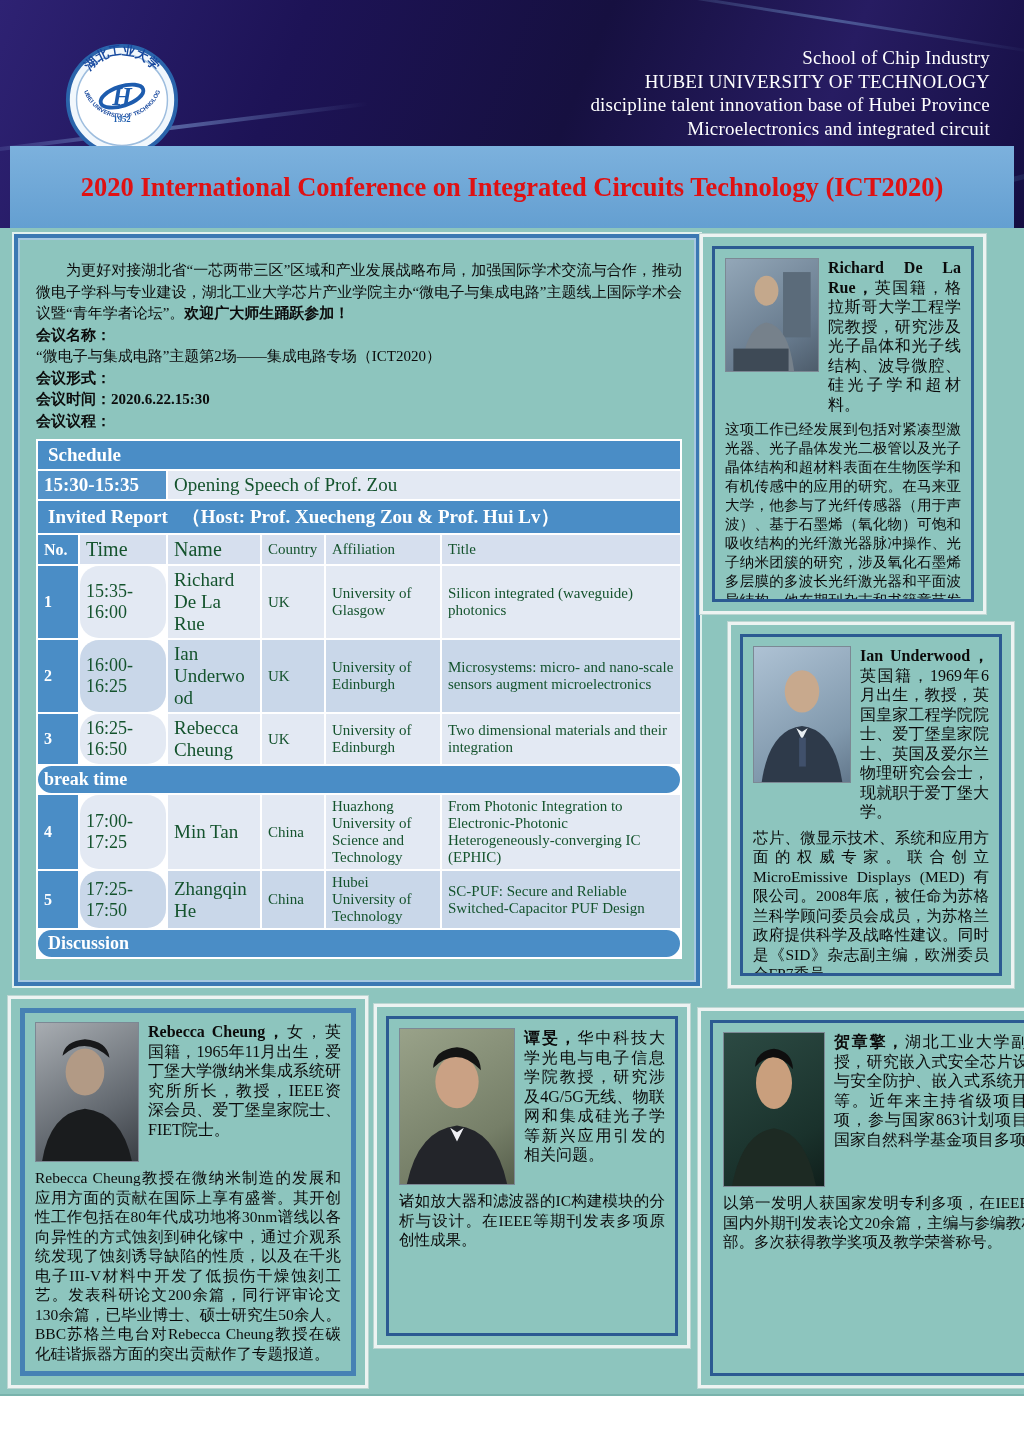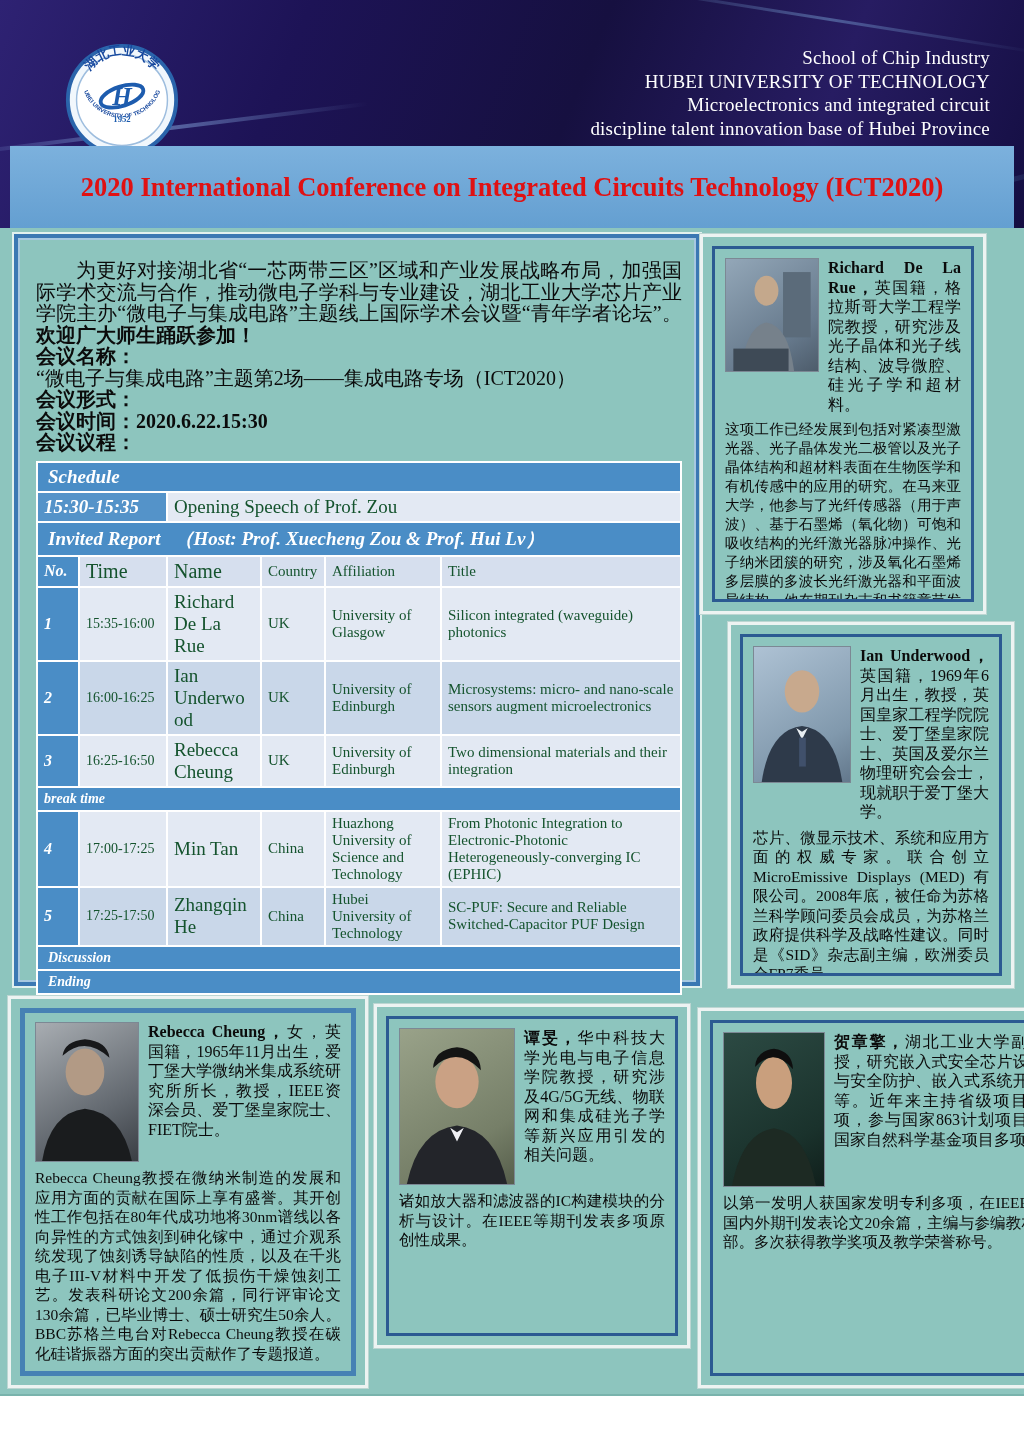--- a/index.html
+++ b/index.html
@@ -24,42 +24,42 @@
   .main-title{color:#e01113;font-weight:bold;font-size:26.5px;white-space:nowrap;}
 
   
   .teal{position:absolute;top:228px;left:0;width:1024px;height:1168px;background:#8dc5be;
     border-bottom:2px solid #79b3ac;box-sizing:border-box;}
 
   
   .main-panel{position:absolute;top:234px;left:14px;width:686px;height:752px;box-sizing:border-box;
     border:4px solid #3a78b3;box-shadow:inset 0 0 0 2px #a6c8e0,0 0 0 2px rgba(240,248,247,.85);
     padding:22px 14px 0 18px;}
-  .intro{font-size:20px;line-height:21.5px;color:#0b0b0b;text-align:justify;}
+  .intro{font-size:15px;line-height:21.5px;color:#0b0b0b;text-align:justify;}
   .intro p{margin:0;}
   .p-first{text-indent:2em;}
   .b{font-weight:bold;}
   .link{color:#1a56c8;}
 
   
   table.sched{width:100%;border-collapse:separate;border-spacing:2px;background:#ffffff;
     table-layout:fixed;margin-top:7px;}
   table.sched td{vertical-align:middle;padding:3px 6px;color:#14532d;box-sizing:border-box;word-wrap:break-word;}
   .c-blue{background:#4a8dc6;color:#ffffff !important;}
   .c-blue2{background:#5493c9;color:#ffffff !important;}
   .c-light{background:#e3e9f3;}
   .c-mid{background:#c9d7e9;}
   .c-head{background:#d6dfee;}
-  .bold{font-weight:bold;font-style:italic;}
+  .bold{font-weight:bold;}
   .center{text-align:left;}
   .left{text-align:left;}
   .pad{padding-left:10px !important;}
   .t20{font-size:20px;}
   .t19{font-size:19px;}
-  .t18{font-size:14px;}
+  .t18{font-size:18px;border-radius:19px;}
   .t15{font-size:15px;}
   .t16{font-size:16px;}
   .host{margin-left:14px;}
   tr.band td{font-size:19px;}
 
   
   .frame{position:absolute;box-sizing:border-box;border:3px solid #edf3f2;box-shadow:0 0 0 1px #bcd6d2;}
   .card{position:absolute;inset:9px;border:3px solid #2c5a92;padding:9px 10px;overflow:hidden;}
   .card.thick{border:5px solid #4681b4;}
   .bio-head{display:flex;gap:9px;}
@@ -107,22 +107,22 @@
         </text>
         <ellipse cx="60" cy="56" rx="23" ry="10" fill="none" stroke="#1d5cae" stroke-width="4" transform="rotate(-18 60 56)"></ellipse>
         <text x="60" y="65" font-size="26" font-weight="bold" font-style="italic" fill="#1d5cae" text-anchor="middle" font-family="Liberation Serif, DejaVu Serif, serif">H</text>
         <text x="60" y="83" font-size="9" font-weight="bold" fill="#1d5cae" text-anchor="middle" font-family="Liberation Serif, DejaVu Serif, serif">1952</text>
       </svg>
     </div>
 
     <div class="affil">
       <div>School of Chip Industry</div>
       <div>HUBEI UNIVERSITY OF TECHNOLOGY</div>
+      <div>discipline talent innovation base of Hubei Province</div>
       <div>Microelectronics and integrated circuit</div>
-      <div>discipline talent innovation base of Hubei Province</div>
     </div>
 
     <div class="title-band">
       <div class="main-title">2020 International Conference on Integrated Circuits Technology (ICT2020)</div>
     </div>
   </div>
 
   <div class="teal"></div>
 
   <div class="main-panel">
@@ -203,23 +203,20 @@
           <td class="c-blue bold center t16">5</td>
           <td class="c-mid t18">17:25-17:50</td>
           <td class="c-mid t19">Zhangqin He</td>
           <td class="c-mid t15">China</td>
           <td class="c-mid t15">Hubei University of Technology</td>
           <td class="c-mid t15">SC-PUF: Secure and Reliable Switched-Capacitor PUF Design</td>
         </tr>
         <tr>
           <td colspan="6" class="c-blue bold left pad t18">Discussion</td>
         </tr>
-        <tr>
-          <td colspan="6" class="c-blue bold left pad t18">Ending</td>
-        </tr>
       </tbody>
     </table>
   </div>
 
   <div class="frame fr-richard">
     <div class="card">
       <div class="bio-head">
         <div class="photo ph-richard">
           <svg viewBox="0 0 100 120" preserveAspectRatio="none">
             <rect x="62" y="14" width="30" height="70" fill="#5b6b7a"></rect>

